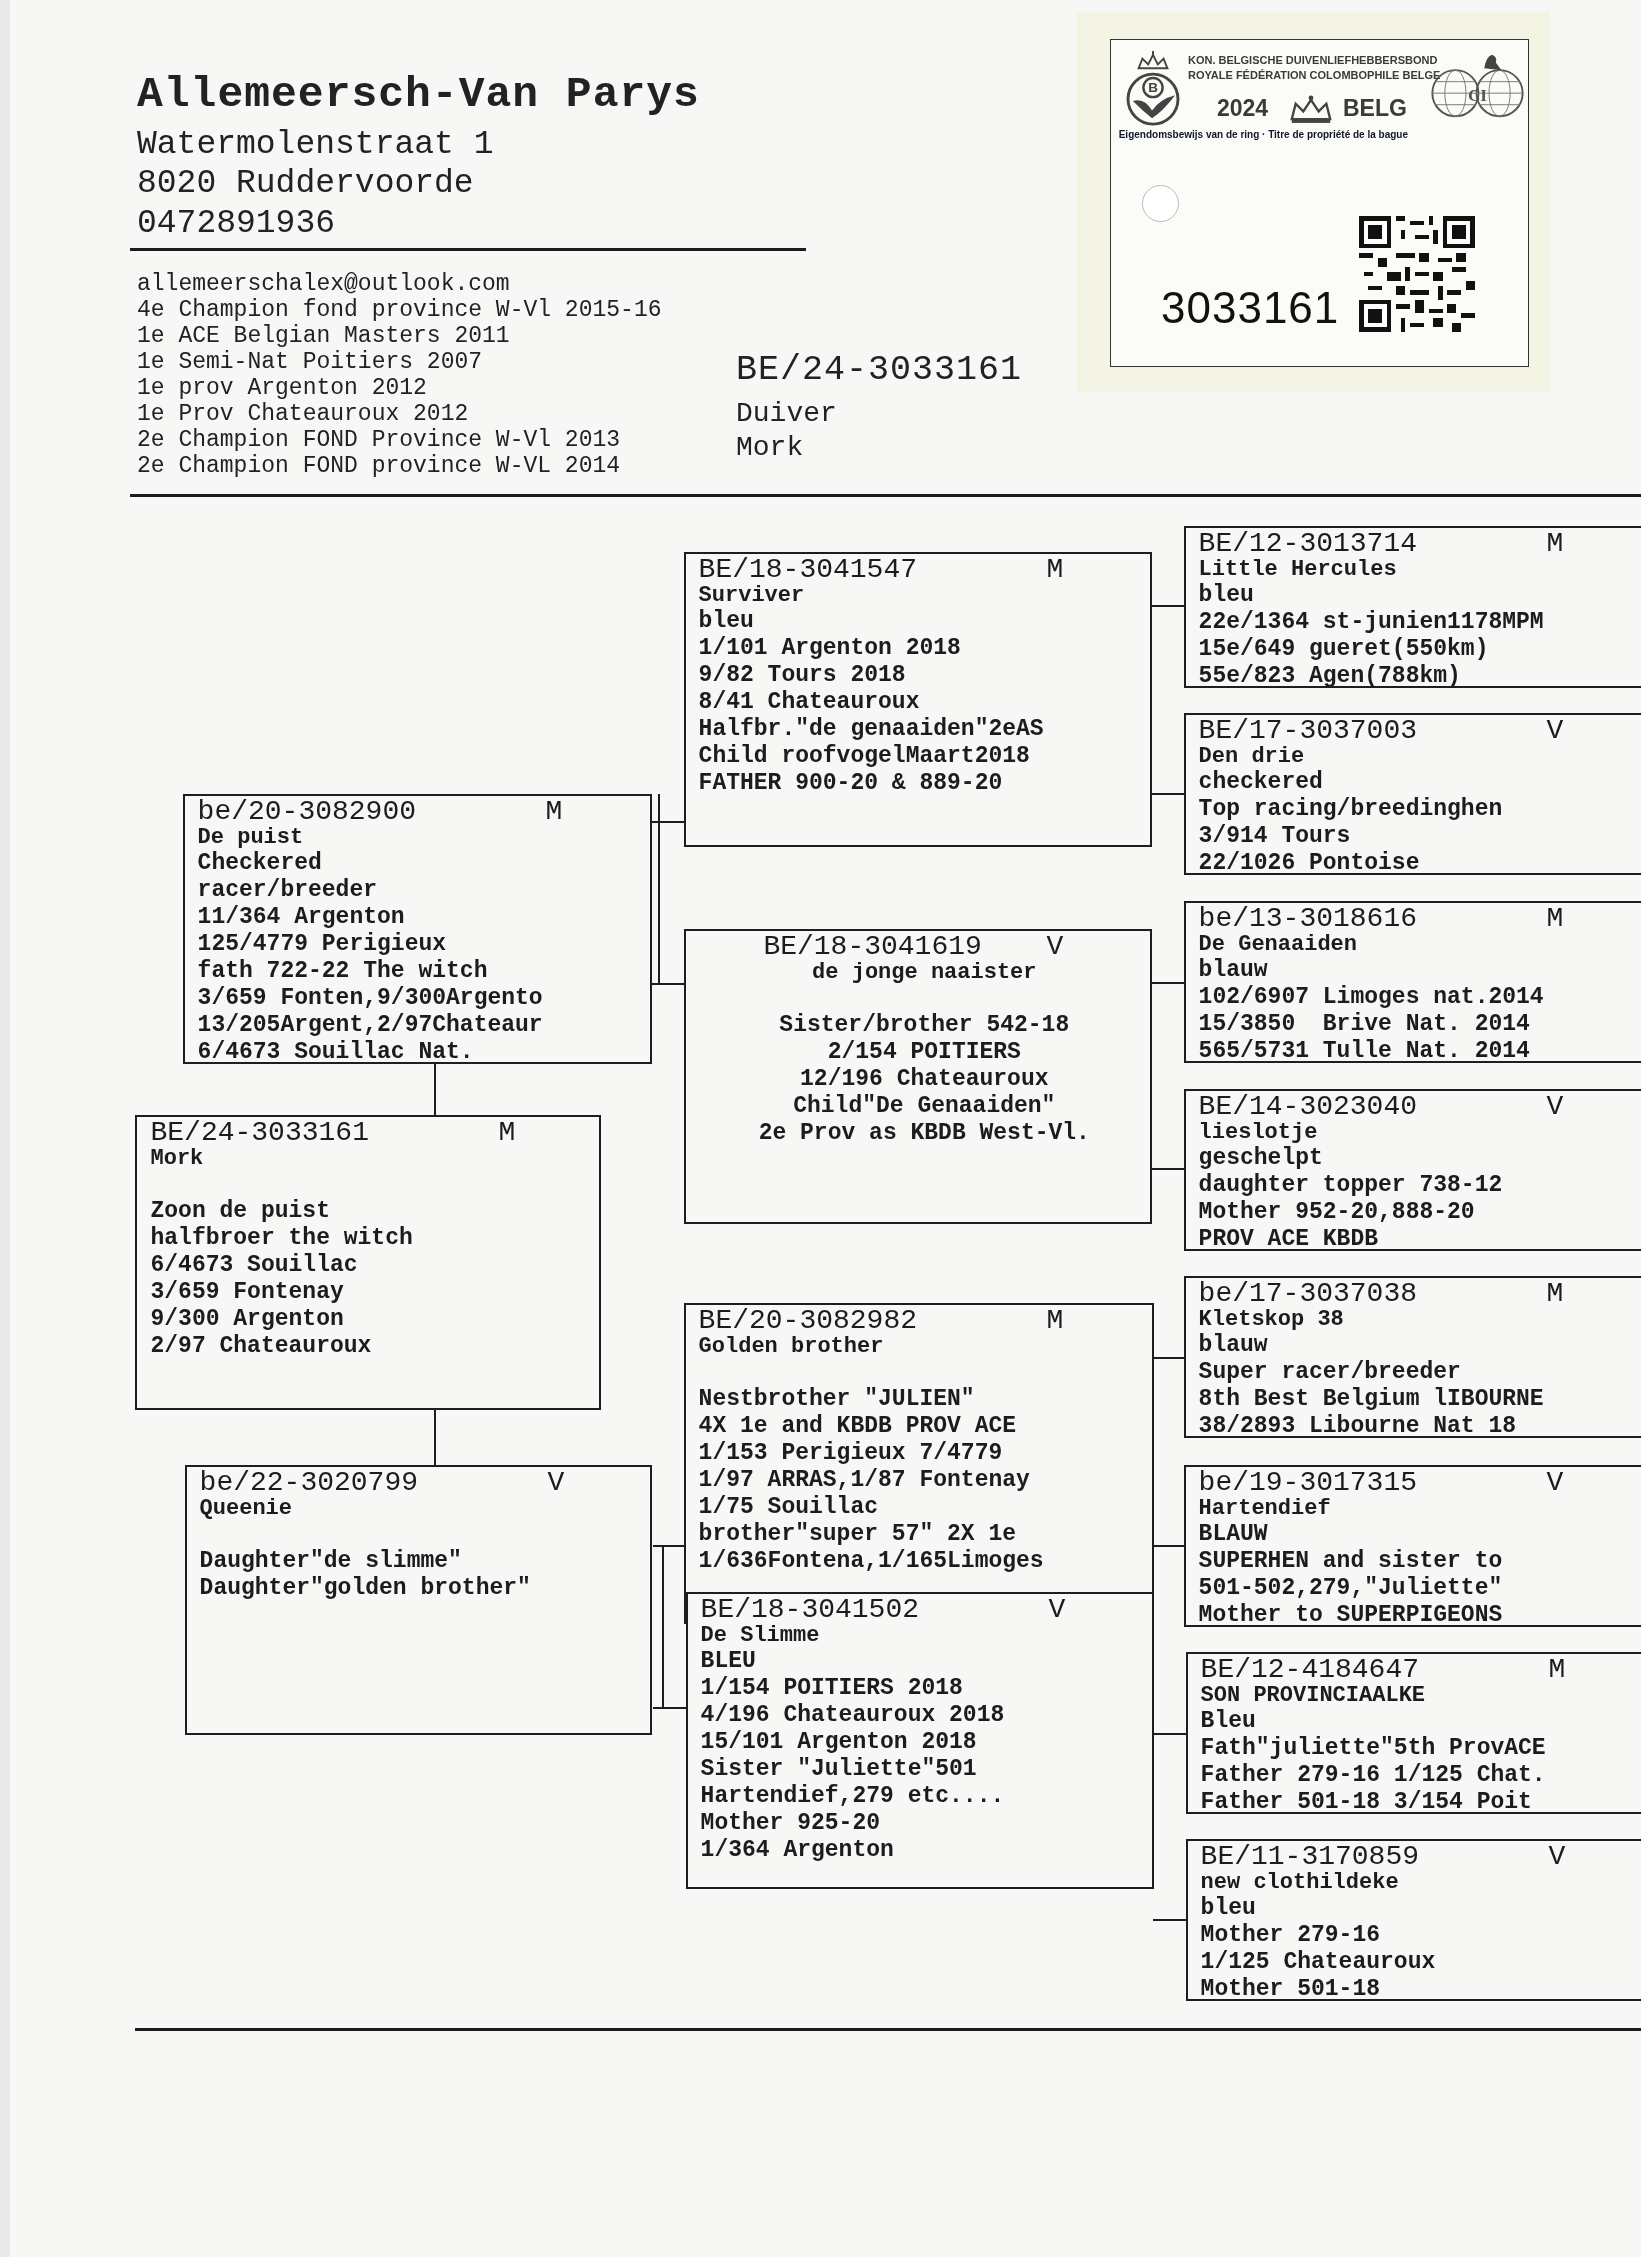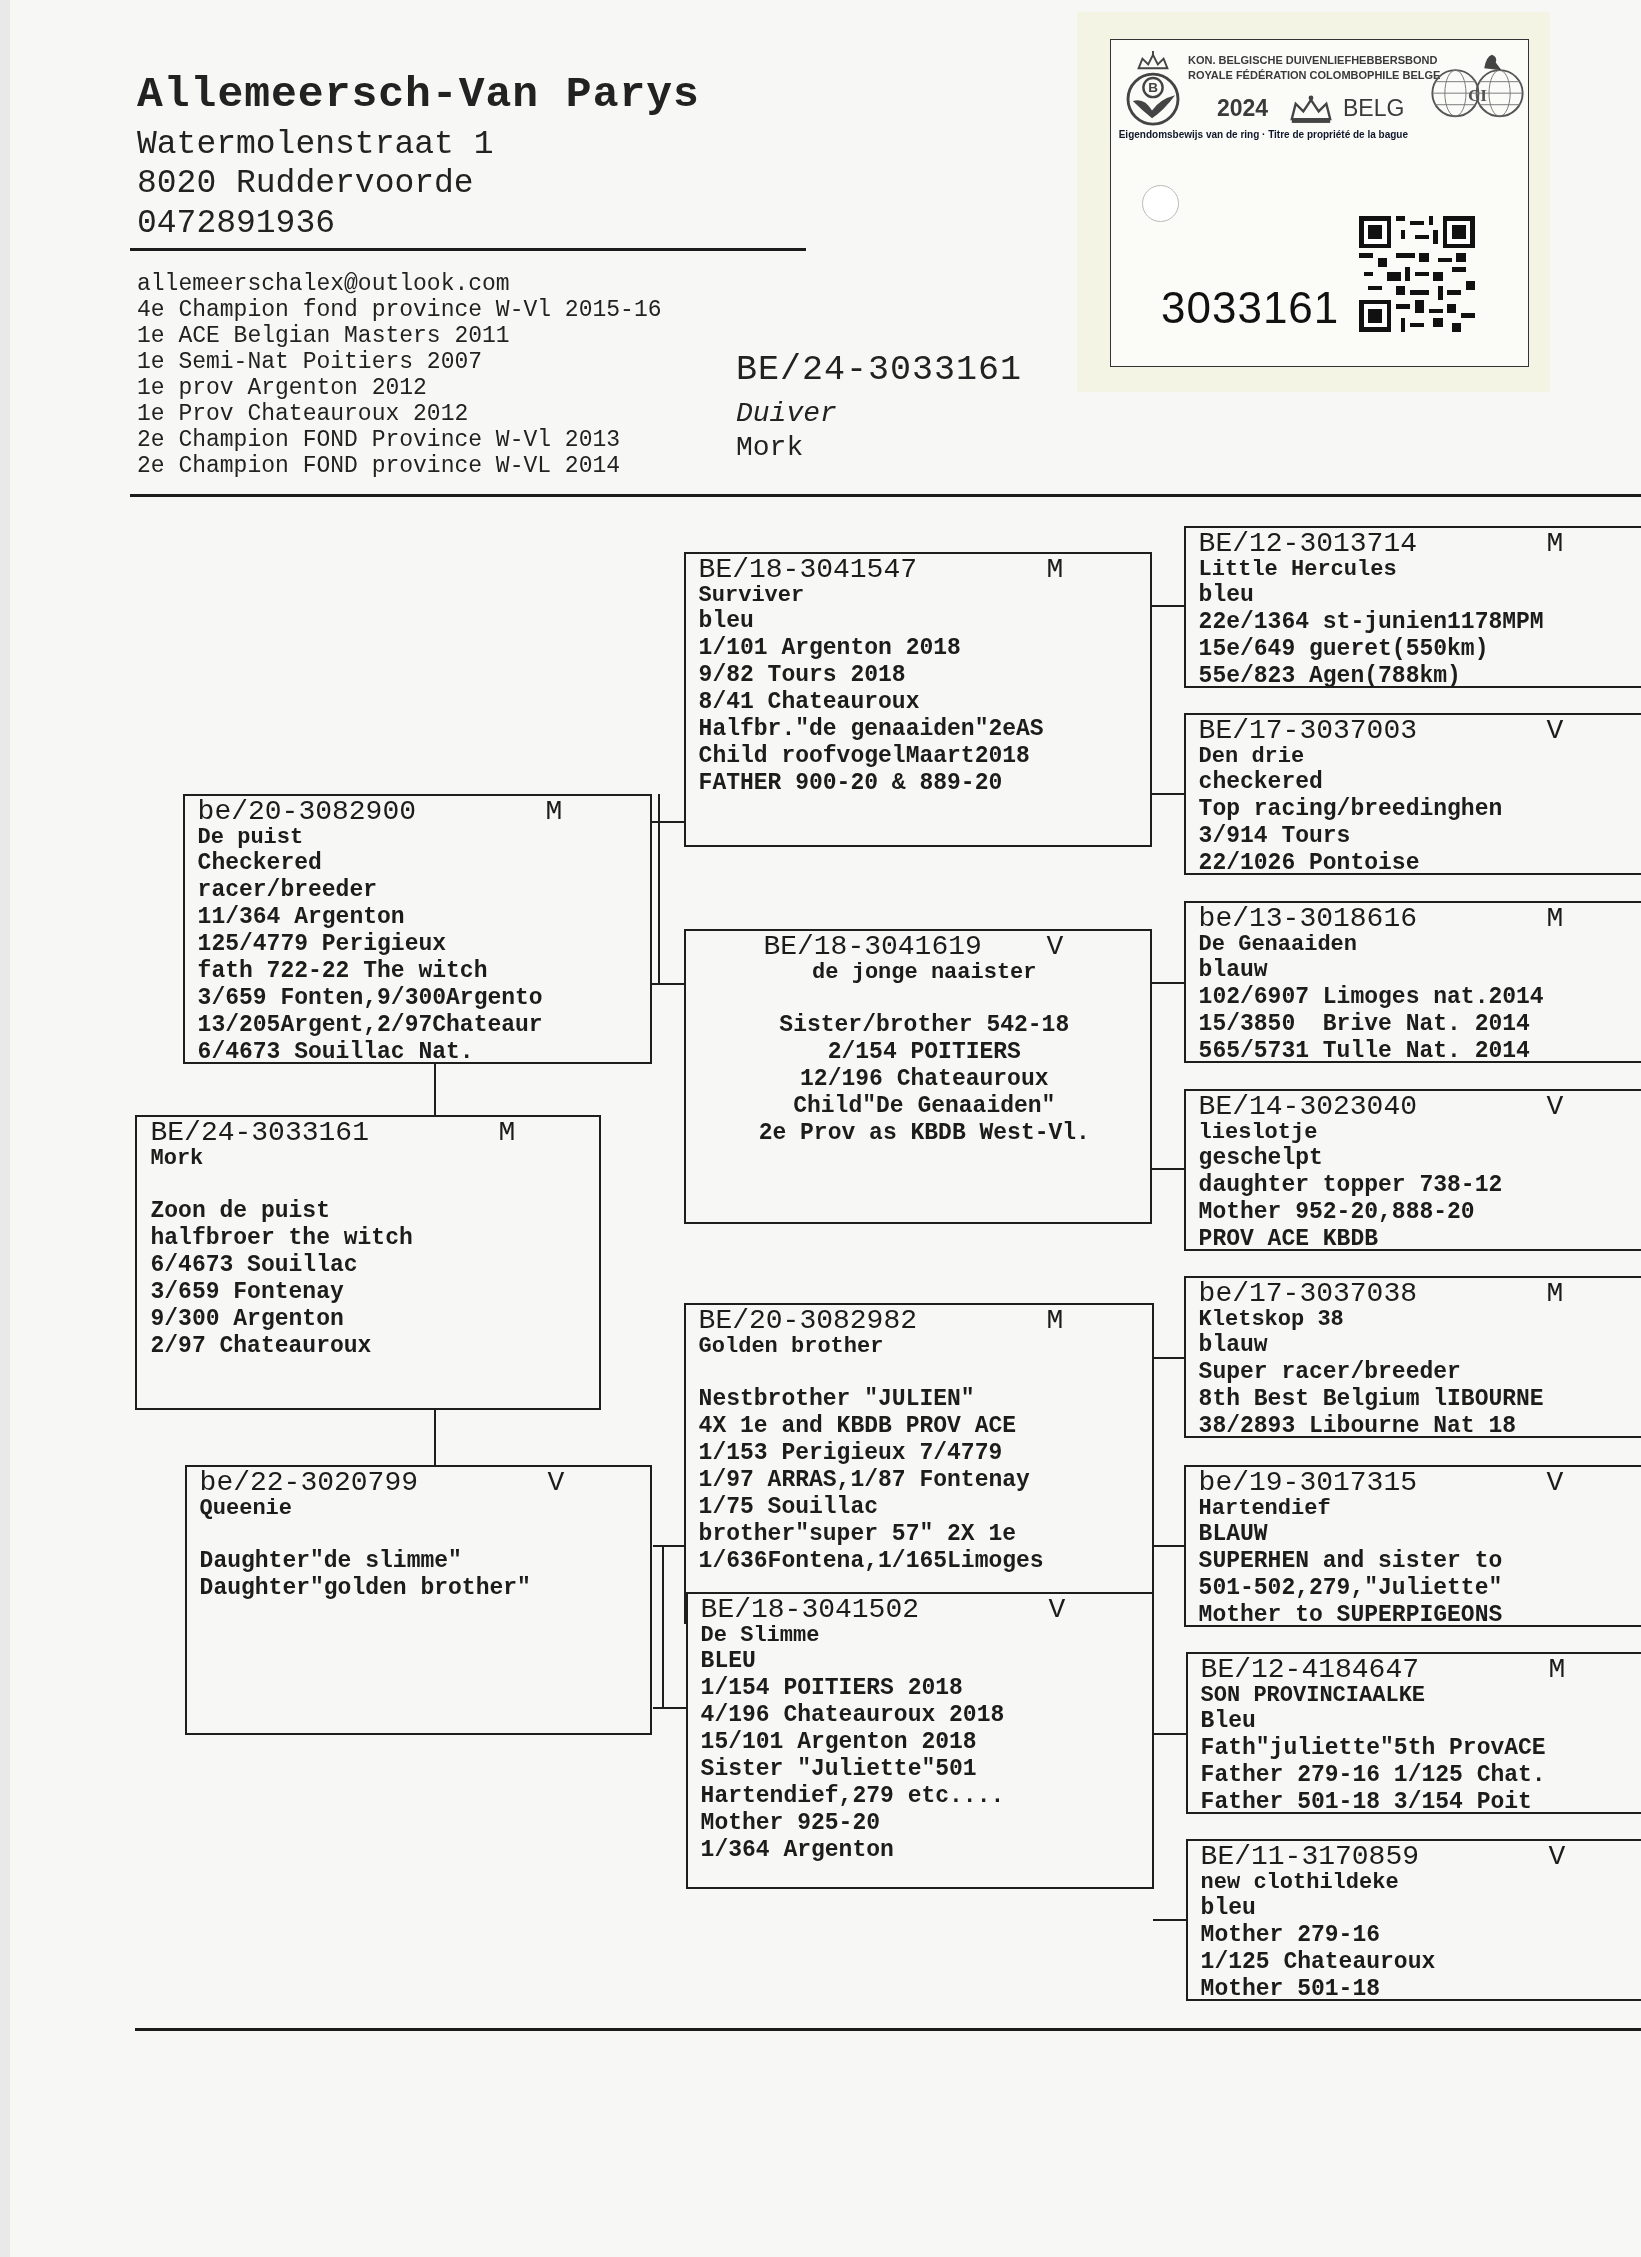--- a/index.html
+++ b/index.html
@@ -10,29 +10,29 @@
     color:#1a1a1a;
   }
   .scan-edge { position:absolute; left:0; top:0; width:9.7px; height:2257px; background:#e9e9e9; }
   .abs { position:absolute; }
   .owner-name { left:137px; top:70px; font-family:"Liberation Mono","DejaVu Sans Mono",monospace; font-weight:bold; font-size:43px; letter-spacing:1px; color:#222; }
   .owner-line { left:137px; font-size:33px; color:#222; font-family:"Liberation Mono","DejaVu Sans Mono",monospace; }
   .rule { position:absolute; background:#1c1c1c; }
   .ach { left:137px; font-size:23px; line-height:26px; color:#222; }
   .ach div { white-space:pre; }
   .ring-id { left:736px; top:350px; font-size:35px; color:#222; letter-spacing:1px; }
-  .sex-label { left:736px; top:398px; font-size:28px; color:#222;font-style:italic; }
+  .sex-label { left:736px; top:398px; font-size:28px; color:#222; }
   .subj-name { left:736px; top:432px; font-size:28px; color:#222; }
 
   
   .card { left:1077px; top:11.6px; width:473px; height:380px; background:#f4f4e4; box-sizing:border-box; }
   .card-inner { position:absolute; left:33px; top:27px; width:419px; height:328px; border:1.9px solid #333; background:#fbfbf8; box-sizing:border-box; font-family:"Liberation Sans","DejaVu Sans",sans-serif; color:#333; }
   .card-kbdb { position:absolute; left:77px; top:13.5px; font-size:11px; font-weight:bold; line-height:14.5px; white-space:nowrap; color:#3a3a3a; }
   .card-year { position:absolute; left:106px; top:55px; font-size:23px; font-weight:bold; color:#3a3a3a; }
-  .card-belg { position:absolute; left:232px; top:55px; font-size:23px; font-weight:normal; color:#3a3a3a; }
+  .card-belg { position:absolute; left:232px; top:55px; font-size:23px; font-weight:bold; color:#3a3a3a; }
   .card-title { position:absolute; left:7.7px; top:89px; font-size:10px; font-weight:bold; white-space:nowrap; color:#0f172a; }
   .card-number { position:absolute; left:50px; top:243px; font-size:44px; font-weight:normal; color:#111; letter-spacing:1px; }
   .card-hole { position:absolute; left:31px; top:145px; width:35px; height:35px; border-radius:50%; background:#ffffff; border:1px solid #bbb; }
   .card-qr { position:absolute; left:247px; top:176px; width:118px; height:116px; }
   .card-logo-left { position:absolute; left:13.5px; top:11.6px; width:56px; height:75px; }
   .card-crown { position:absolute; left:177px; top:54px; width:46px; height:31px; }
   .card-logo-right { position:absolute; left:319px; top:9.7px; width:95px; height:73px; }
 
   
   .pbox { position:absolute; border:2.4px solid #1e1e1e; box-sizing:border-box; background:#f7f7f6; overflow:hidden; padding:1px 0 0 12.6px; }

